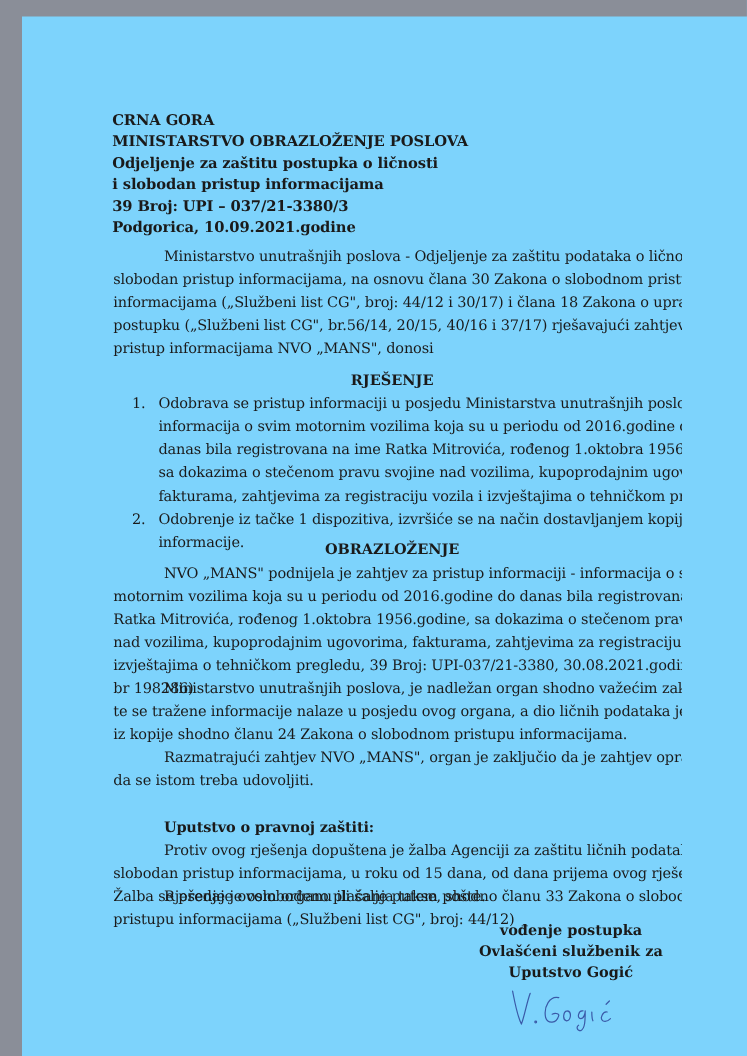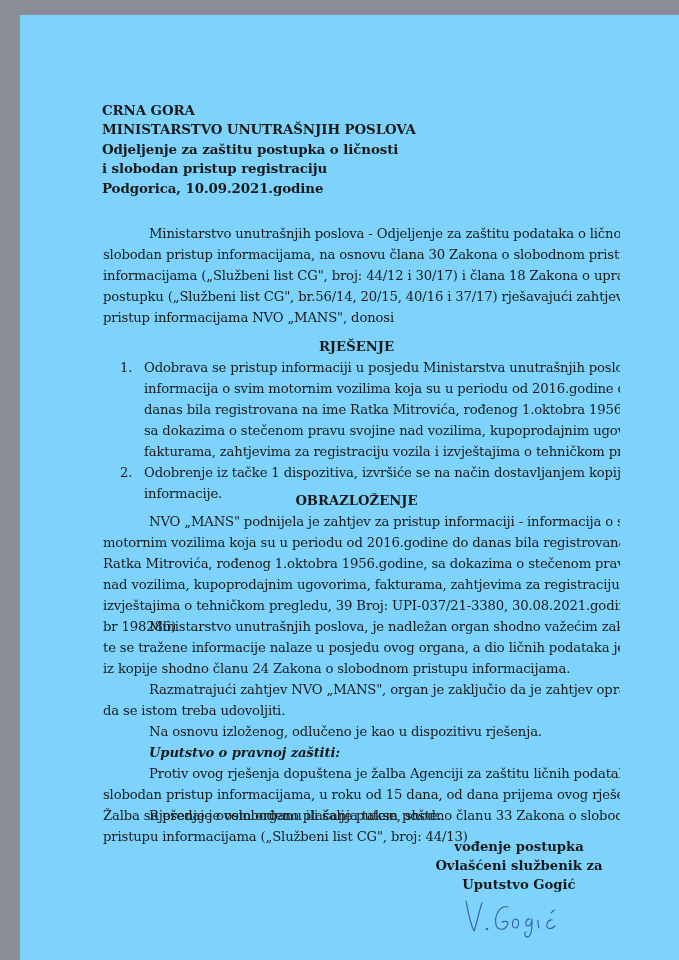--- a/index.html
+++ b/index.html
@@ -32,23 +32,24 @@
   .sig div { font-weight: bold; font-size: 13.2px; line-height: 19px; }
   .signature { position: absolute; left: 440px; top: 878px; width: 120px; height: 50px; }
 </style>
 </head>
 <body>
 
 <div class="page">
 
   <div class="hdr">
     <div>CRNA GORA</div>
-    <div>MINISTARSTVO UNUTRAŠNJIH POSLOVA</div>
+    <div>MINISTARSTVO OBRAZLOŽENJE POSLOVA</div>
     <div>Odjeljenje za zaštitu postupka o ličnosti</div>
-    <div>i  slobodan pristup registraciju</div>
+    <div>i  slobodan pristup informacijama</div>
+    <div>39 Broj: UPI – 037/21-3380/3</div>
     <div>Podgorica, 10.09.2021.godine</div>
   </div>
 
   <div class="para" style="top:208px;">
     <span class="ln ind">Ministarstvo unutrašnjih poslova - Odjeljenje za zaštitu podataka o ličnosti i</span>
     <span class="ln">slobodan pristup informacijama, na osnovu člana 30 Zakona o slobodnom pristupu</span>
     <span class="ln">informacijama („Službeni list CG", broj: 44/12 i 30/17)  i člana 18 Zakona o upravnom</span>
     <span class="ln">postupku („Službeni list CG", br.56/14, 20/15, 40/16 i 37/17) rješavajući zahtjev za</span>
     <span class="ln last">pristup informacijama NVO „MANS", donosi</span>
   </div>
@@ -86,37 +87,34 @@
     <span class="ln ind">Ministarstvo unutrašnjih poslova, je nadležan organ shodno važećim zakonima,</span>
     <span class="ln">te se tražene informacije nalaze u posjedu ovog organa, a dio ličnih podataka je izbrisan</span>
     <span class="ln last">iz kopije shodno članu 24 Zakona o slobodnom pristupu informacijama.</span>
   </div>
 
   <div class="para" style="top:664px;">
     <span class="ln ind">Razmatrajući zahtjev NVO „MANS", organ je zaključio da je zahtjev opravdan, te</span>
     <span class="ln last">da  se istom treba udovoljiti.</span>
   </div>
 
-  <div class="para" style="top:685px;">
-    <span class="ln ind last" style="margin-top:21px;">Na osnovu izloženog, odlučeno je kao u dispozitivu rješenja.</span>
-  </div>
 
-  <div class="para" style="top:727px;font-style:italic;">
+  <div class="para" style="top:727px;">
     <span class="ln ind last b">Uputstvo o pravnoj zaštiti:</span>
   </div>
 
   <div class="para" style="top:748px;">
     <span class="ln ind">Protiv ovog rješenja dopuštena je žalba Agenciji za zaštitu ličnih podataka i</span>
     <span class="ln">slobodan  pristup informacijama, u roku od 15 dana, od dana prijema ovog rješenja.</span>
     <span class="ln last">Žalba se predaje ovom organu ili šalje putem pošte.</span>
   </div>
 
   <div class="para" style="top:790px;">
     <span class="ln ind">Rješenje je oslobođeno plaćanja takse, shodno članu 33 Zakona o slobodnom</span>
-    <span class="ln last">pristupu informacijama („Službeni list CG", broj: 44/13)</span>
+    <span class="ln last">pristupu informacijama („Službeni list CG", broj: 44/12)</span>
   </div>
 
   <div class="sig">
     <div>vođenje postupka</div>
     <div>Ovlašćeni službenik za</div>
     <div>Uputstvo Gogić</div>
   </div>
 
   <svg class="signature" viewBox="0 0 120 50">
     <g fill="none" stroke="#3a5aa8" stroke-width="1.1" stroke-linecap="round" stroke-linejoin="round">

